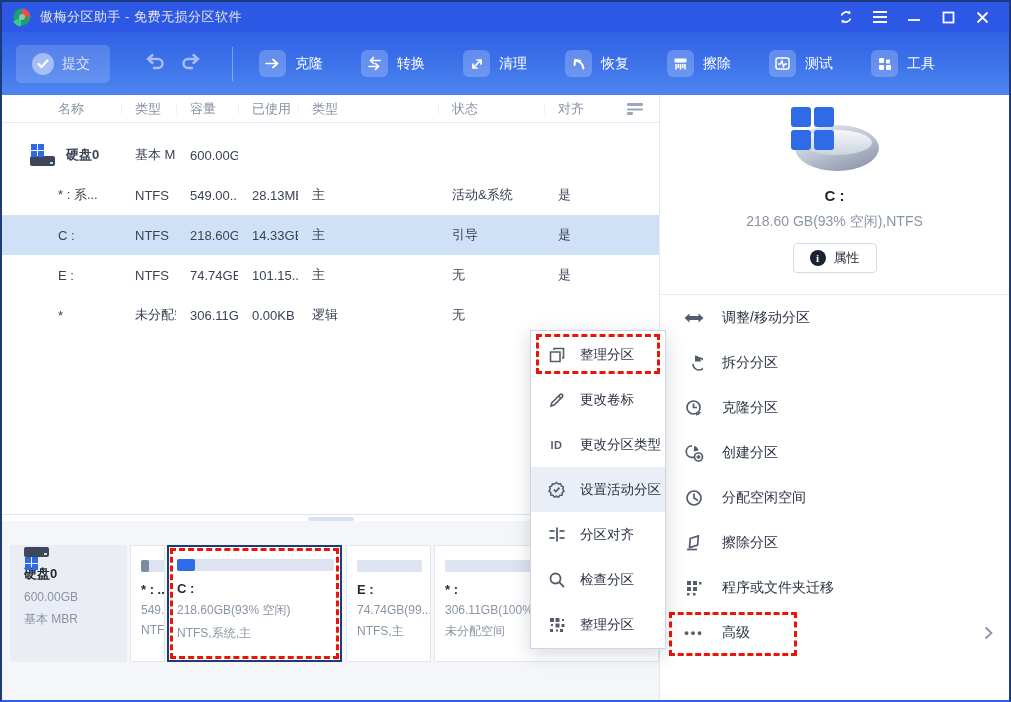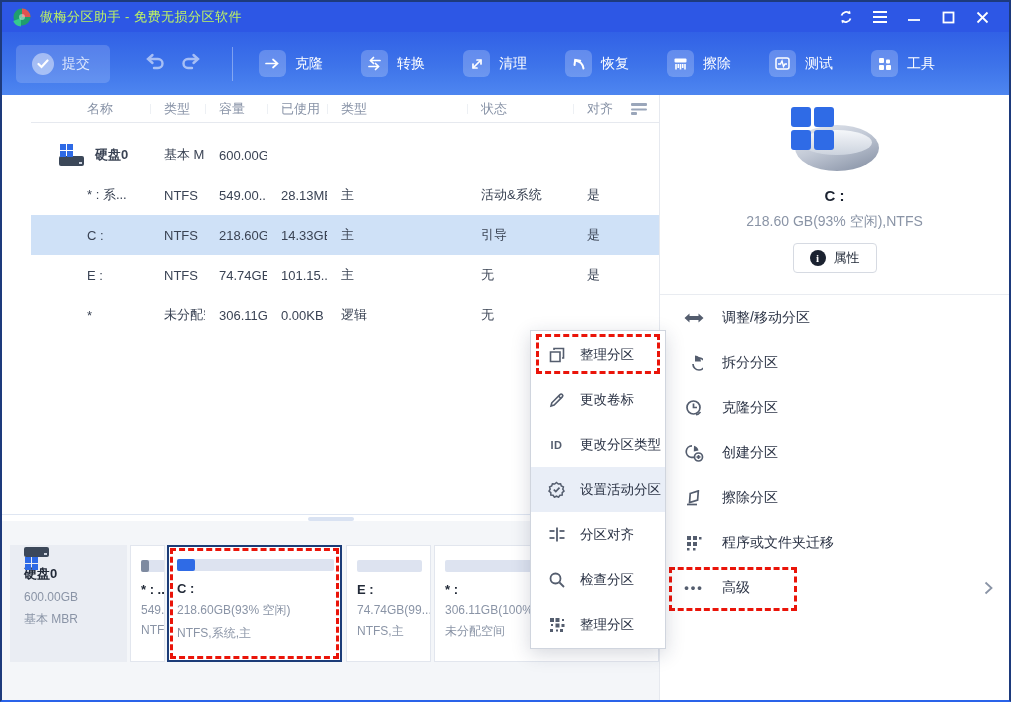--- a/index.html
+++ b/index.html
@@ -1,20 +1,20 @@
 <!DOCTYPE html>
 <html><head>
 <meta charset="utf-8">
 <style>
   html,body{margin:0;padding:0;background:#9aa3b5;font-family:"Liberation Sans","DejaVu Sans",sans-serif;}
   *{box-sizing:border-box;}
   .window{position:relative;width:1011px;height:702px;background:#fff;border:2px solid #1d3a7c;border-bottom-color:#2a63e9;overflow:hidden;}
 
   
-  .titlebar{height:30px;background:#2d57e5;display:flex;align-items:center;padding:4px 10px;color:#bef264;}
+  .titlebar{height:30px;background:#2d57e5;display:flex;align-items:center;padding:4px 10px;color:#e5e5e5;}
   .applogo{width:20px;height:20px;margin-right:8px;flex:0 0 auto;}
   .apptitle{font-size:13px;letter-spacing:.5px;}
   .tb-spacer{flex:1;}
   .winbtn{width:34px;height:30px;display:flex;align-items:center;justify-content:center;color:#fff;cursor:pointer;}
   .winbtn svg{display:block;}
 
   
   .toolbar{height:63px;background:linear-gradient(180deg,#3161e6 0%,#3e74ea 55%,#4e86f0 100%);display:flex;align-items:center;padding:0 14px;}
   .submit-btn{display:flex;align-items:center;gap:8px;background:rgba(255,255,255,.16);border-radius:5px;height:38px;padding:0 20px 0 16px;color:rgba(255,255,255,.8);font-size:14px;cursor:default;}
   .submit-check{width:22px;height:22px;border-radius:50%;background:rgba(255,255,255,.45);display:flex;align-items:center;justify-content:center;}
@@ -23,21 +23,21 @@
   .tb-divider{width:1px;height:34px;background:rgba(255,255,255,.35);margin:0 26px 0 30px;}
   .toolbtns{display:flex;gap:38px;}
   .toolbtn{display:flex;align-items:center;gap:9px;color:#fff;font-size:14px;cursor:pointer;}
   .toolbtn .ticon{width:27px;height:27px;border-radius:6px;background:rgba(255,255,255,.22);display:flex;align-items:center;justify-content:center;}
 
   
   .content{display:flex;height:605px;}
   .left-col{width:658px;display:flex;flex-direction:column;border-right:1px solid #e6e9ef;}
 
   
-  .grid-table{flex:0 0 auto;margin-left:29px;}
+  .grid-table{flex:0 0 auto;}
   .trow{display:grid;grid-template-columns:119px 55px 62px 60px 140px 106px 58px 1fr;align-items:center;}
   .thead{height:28px;border-bottom:1px solid #e6e9ef;color:#8792a6;font-size:13px;}
   .thead .cell{position:relative;padding-left:14px;}
   .thead .cell:first-child{padding-left:56px;}
   .thead .cell:not(:first-child)::before{content:"";position:absolute;left:0;top:4px;bottom:4px;width:1px;background:#edf0f4;}
   .cols-icon{justify-self:end;margin-right:16px;color:#9aa6ba;cursor:pointer;display:flex;}
   .tbody{padding-top:12px;}
   .drow{height:40px;color:#3a4354;font-size:13px;cursor:pointer;}
   .drow .cell{padding-left:14px;white-space:nowrap;overflow:hidden;}
   .drow .cell.namecell{padding-left:56px;}
@@ -432,20 +432,29 @@
                 <path d="M9 1.8 A6 6 0 0 1 13.5 6.5 L8.8 7.5 Z" fill="#545d6e" stroke="none"></path>
                 <circle cx="13.5" cy="13" r="4" fill="#fff"></circle>
                 <line x1="13.5" y1="11" x2="13.5" y2="15"></line>
                 <line x1="11.5" y1="13" x2="15.5" y2="13"></line>
               </svg>
           </span>
           <span>创建分区</span>
         </div>
         <div class="op-row">
           <span class="oicon">
+            <svg width="18" height="18" viewBox="0 0 18 18" fill="none" stroke="#545d6e" stroke-width="1.7">
+                <circle cx="9" cy="9" r="7"></circle>
+                <path d="M9 4.5 V9 L13 11.5"></path>
+              </svg>
+          </span>
+          <span>分配空闲空间</span>
+        </div>
+        <div class="op-row">
+          <span class="oicon">
             <svg width="18" height="16" viewBox="0 0 18 16" fill="none" stroke="#545d6e" stroke-width="1.7">
                 <path d="M6.5 2.5 L15 2.5 L11.5 11 L3 11 Z" transform="rotate(-18 9 7)"></path>
                 <line x1="2" y1="14.5" x2="12" y2="14.5"></line>
               </svg>
           </span>
           <span>擦除分区</span>
         </div>
         <div class="op-row">
           <span class="oicon">
             <svg width="16" height="16" viewBox="0 0 16 16" fill="#545d6e">

